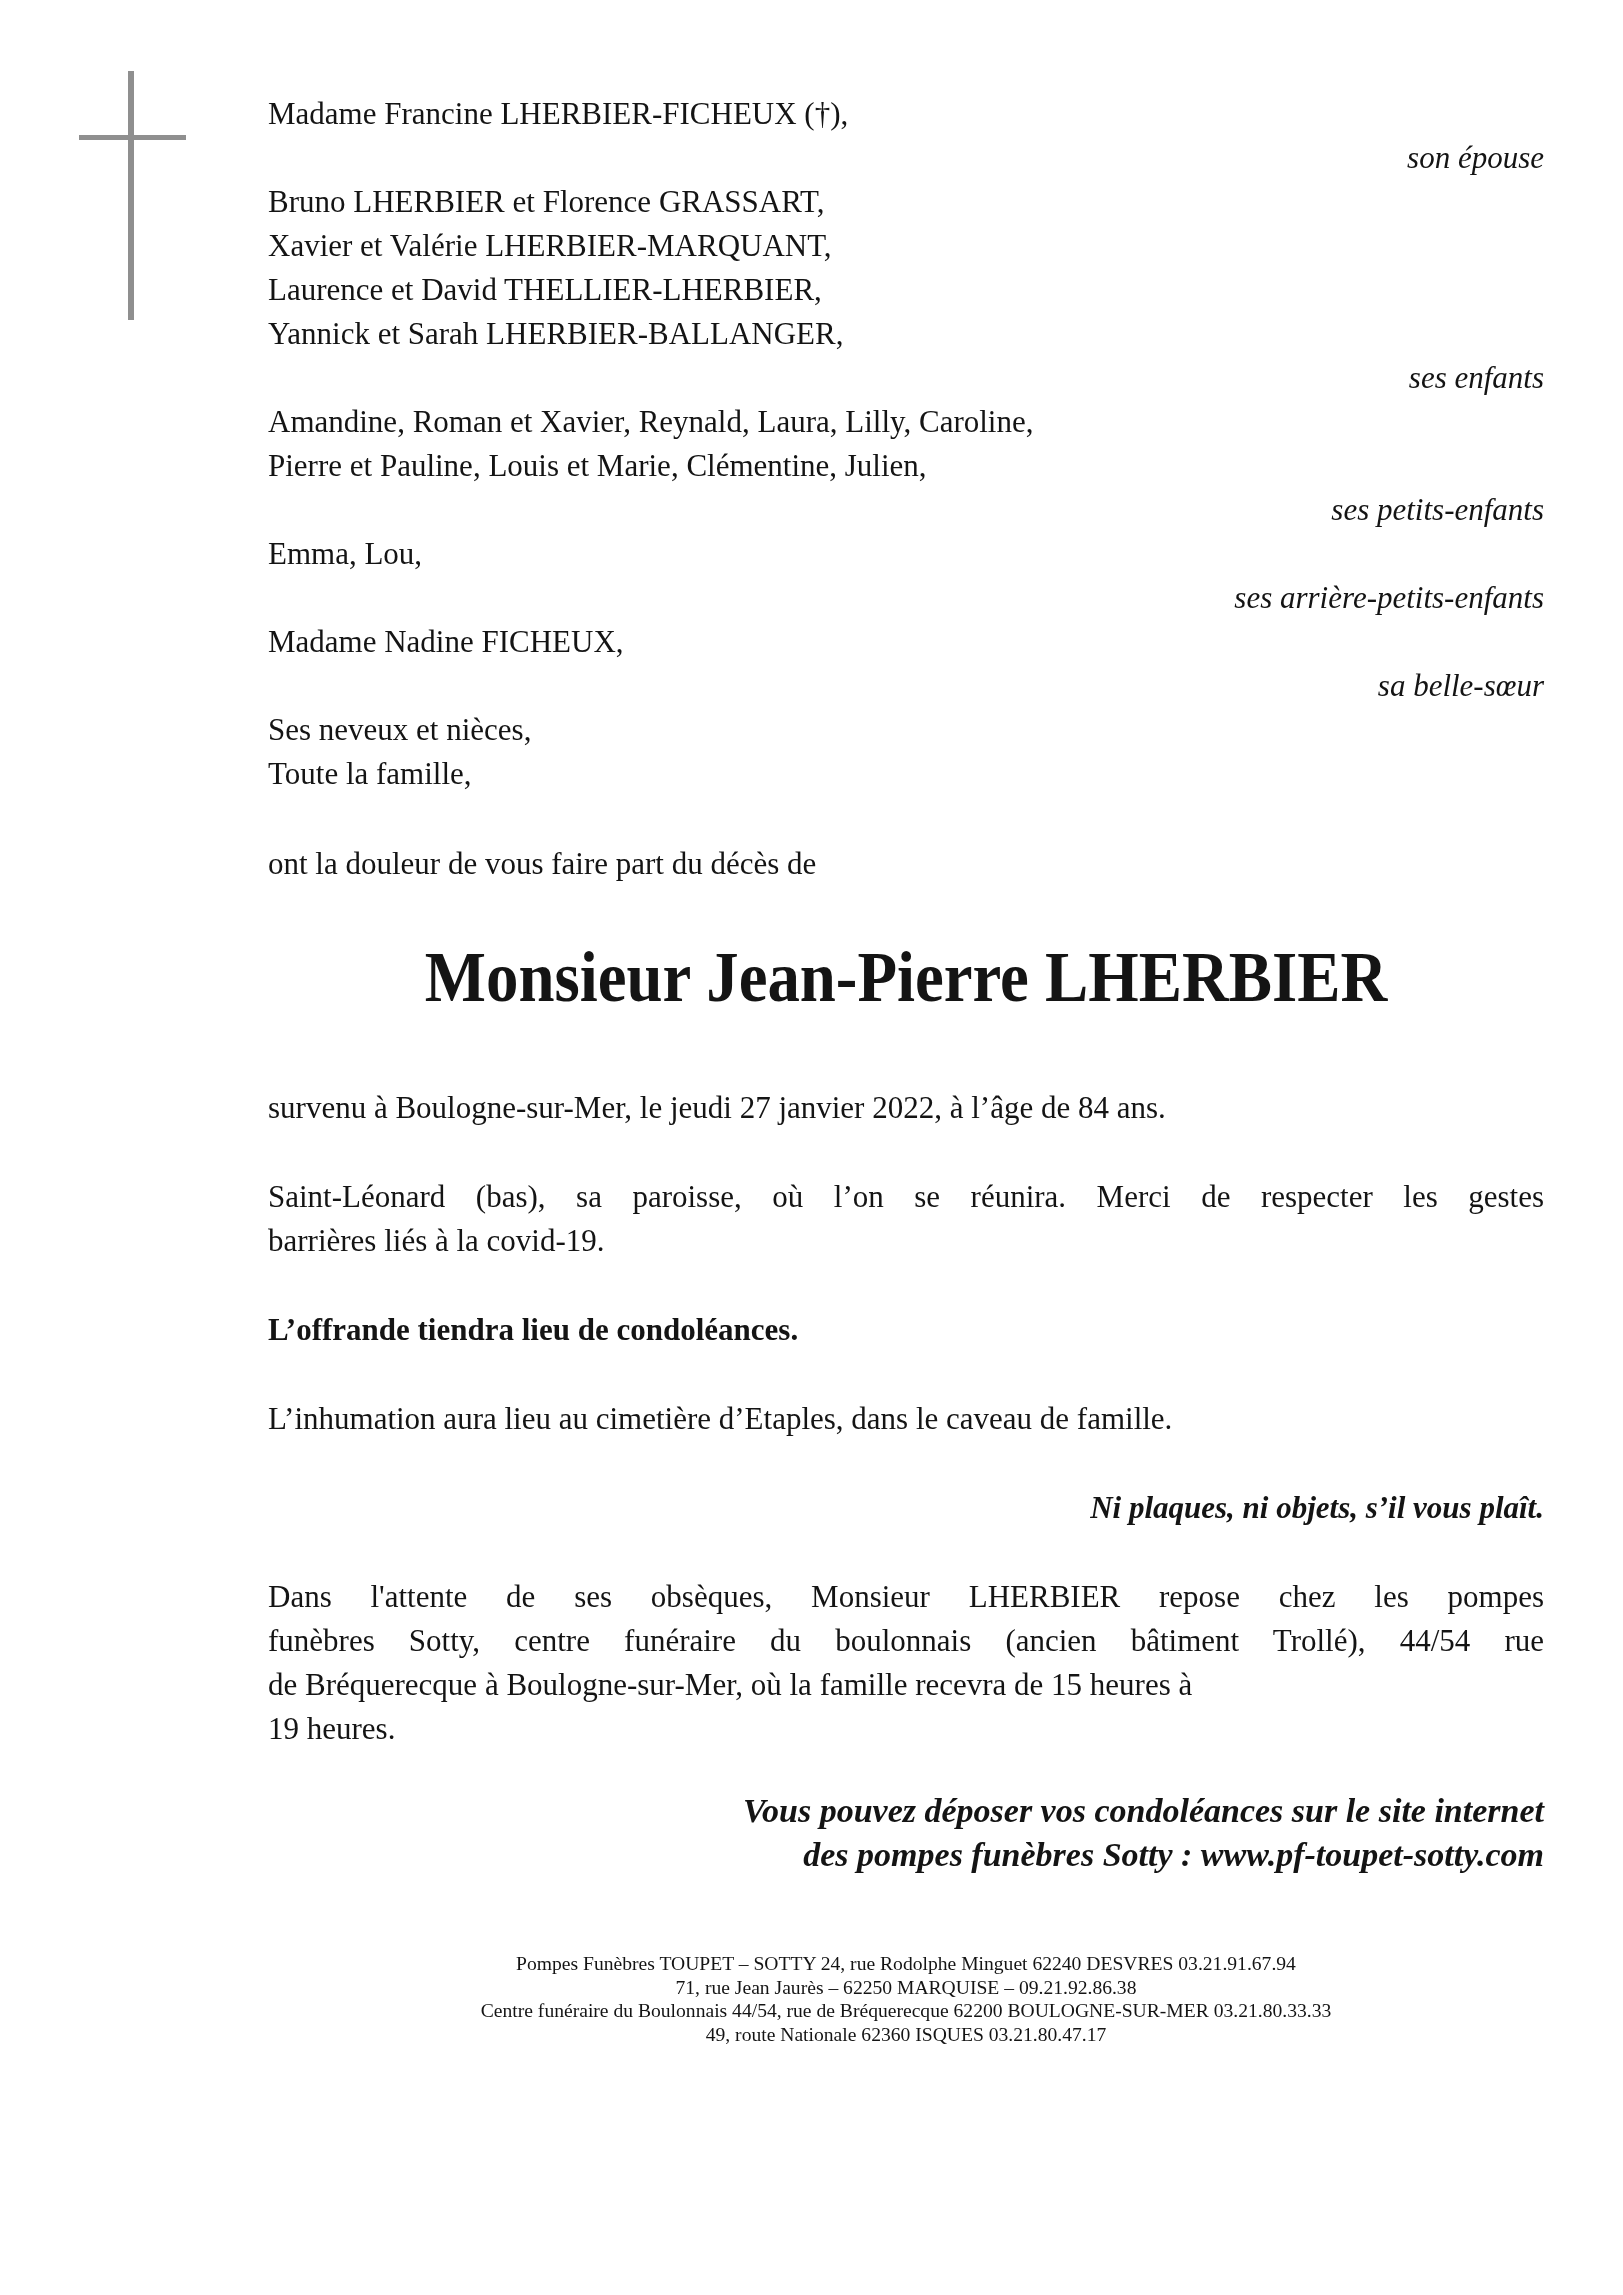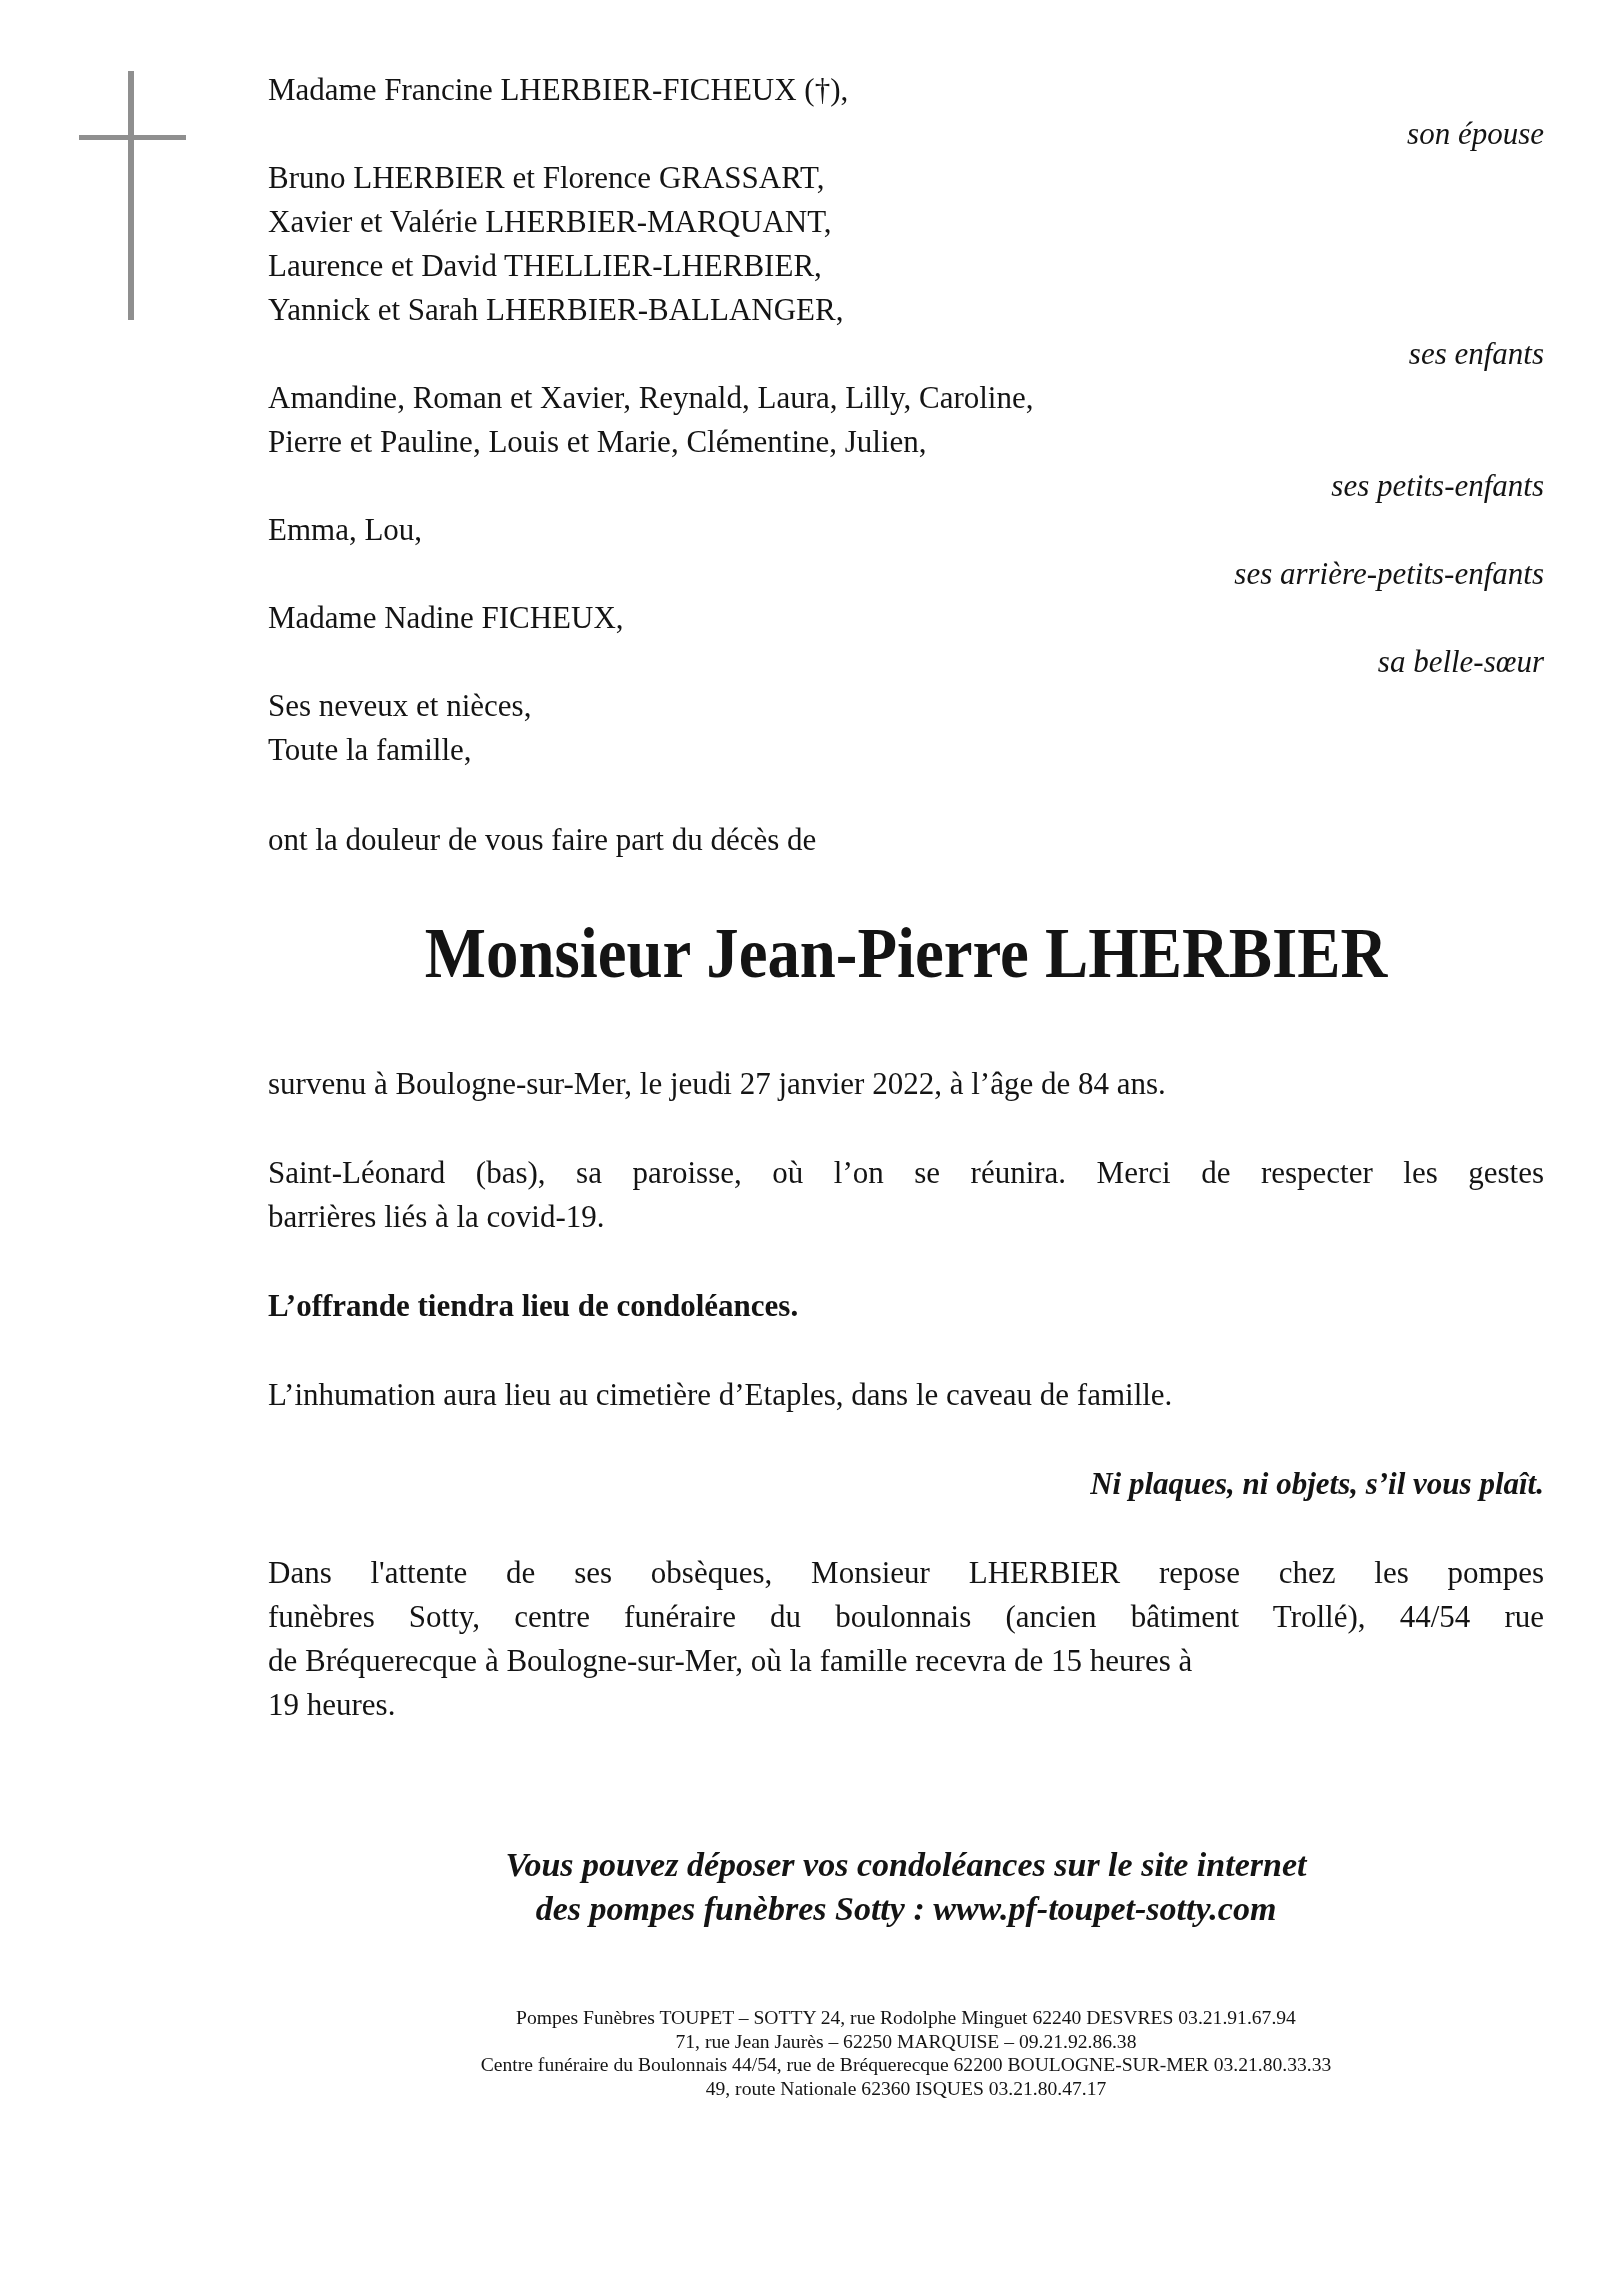--- a/index.html
+++ b/index.html
@@ -26,21 +26,21 @@
   }
   .cross-h {
     position: absolute;
     left: 79px;
     top: 135px;
     width: 107px;
     height: 5.2px;
     background: #8f8f8f;
   }
   .content {
-    padding: 68px 79px 0 268px;
+    padding: 92px 79px 0 268px;
   }
   .line {
     font-size: 31px;
     line-height: 44px;
     white-space: nowrap;
   }
   .label {
     text-align: right;
     font-style: italic;
   }
@@ -69,22 +69,22 @@
   .offering      { margin-top: 45px; font-weight: bold; }
   .burial        { margin-top: 45px; }
   .no-plaques {
     margin-top: 45px;
     text-align: right;
     font-weight: bold;
     font-style: italic;
   }
   .para-repose   { margin-top: 45px; }
   .condolences {
-    margin-top: 116px;
-    text-align: center;
+    margin-top: 38px;
+    text-align: right;
   }
   .condolences .line {
     font-size: 34px;
     font-weight: bold;
     font-style: italic;
   }
   .footer {
     margin-top: 75px;
     text-align: center;
   }

